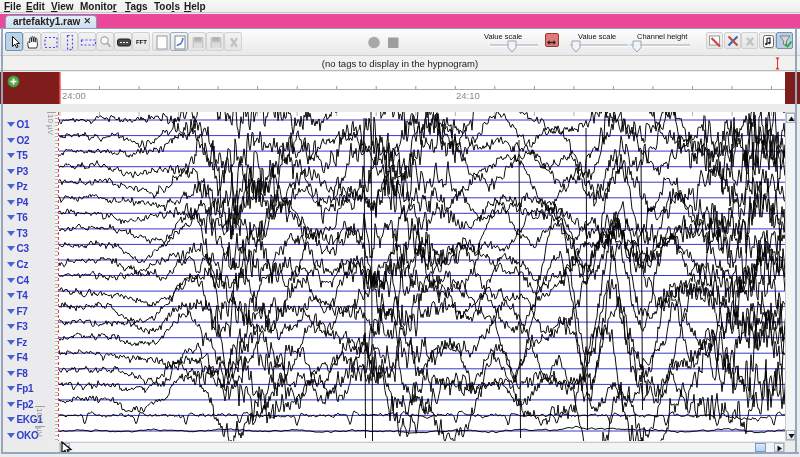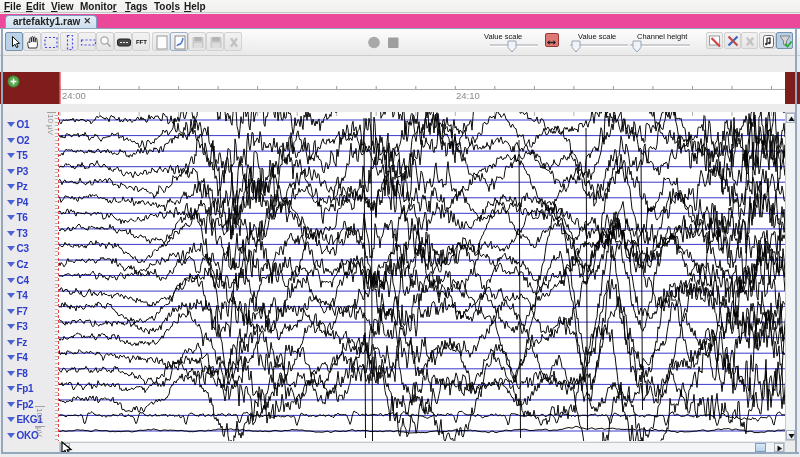--- a/index.html
+++ b/index.html
@@ -194,20 +194,27 @@
         </svg>
       </div>
   <div class="tbs sel" style="left:775.5px">
         <svg width="17" height="17">
           <path d="M3 3 H13 L9.5 8 V13 L6.5 11.5 V8 Z" fill="#d6d6d6" stroke="#808080"></path>
           <path d="M8 11 L10.5 13.5 L14.5 8.5" stroke="#2fad39" stroke-width="2" fill="none"></path>
         </svg>
       </div>
 </div>
 <div class="abs" id="toolbar-border"></div>
+<div class="abs" id="hyprow">(no tags to display in the hypnogram)
+  <svg class="abs" style="left:774px;top:1px" width="7" height="13">
+        <line x1="3.5" y1="1" x2="3.5" y2="12" stroke="#e83030" stroke-width="1"></line>
+        <path d="M1.5 0.5 h4 l-2 3 z" fill="#e83030"></path>
+        <path d="M1.5 12.5 h4 l-2 -3 z" fill="#e83030"></path>
+      </svg>
+</div>
 <div class="abs" id="rulrow">
   <svg class="abs" style="left:7px;top:3px" width="13" height="13">
         <circle cx="6.5" cy="6.5" r="5.8" fill="#58a447" stroke="#2e6b2e" stroke-width="0.8"></circle>
         <line x1="6.5" y1="3.5" x2="6.5" y2="9.5" stroke="#fff" stroke-width="1.6"></line>
         <line x1="3.5" y1="6.5" x2="9.5" y2="6.5" stroke="#fff" stroke-width="1.6"></line>
       </svg>
   <div id="ruler"><svg width="726" height="32">
     <line x1="0" x2="726" y1="17.5" y2="17.5" stroke="#aaaaaa" stroke-width="1"></line>
     <rect x="0.5" y="14" width="1" height="3" fill="#9a9a9a"></rect>
           <rect x="40.0" y="14" width="1" height="3" fill="#9a9a9a"></rect>

